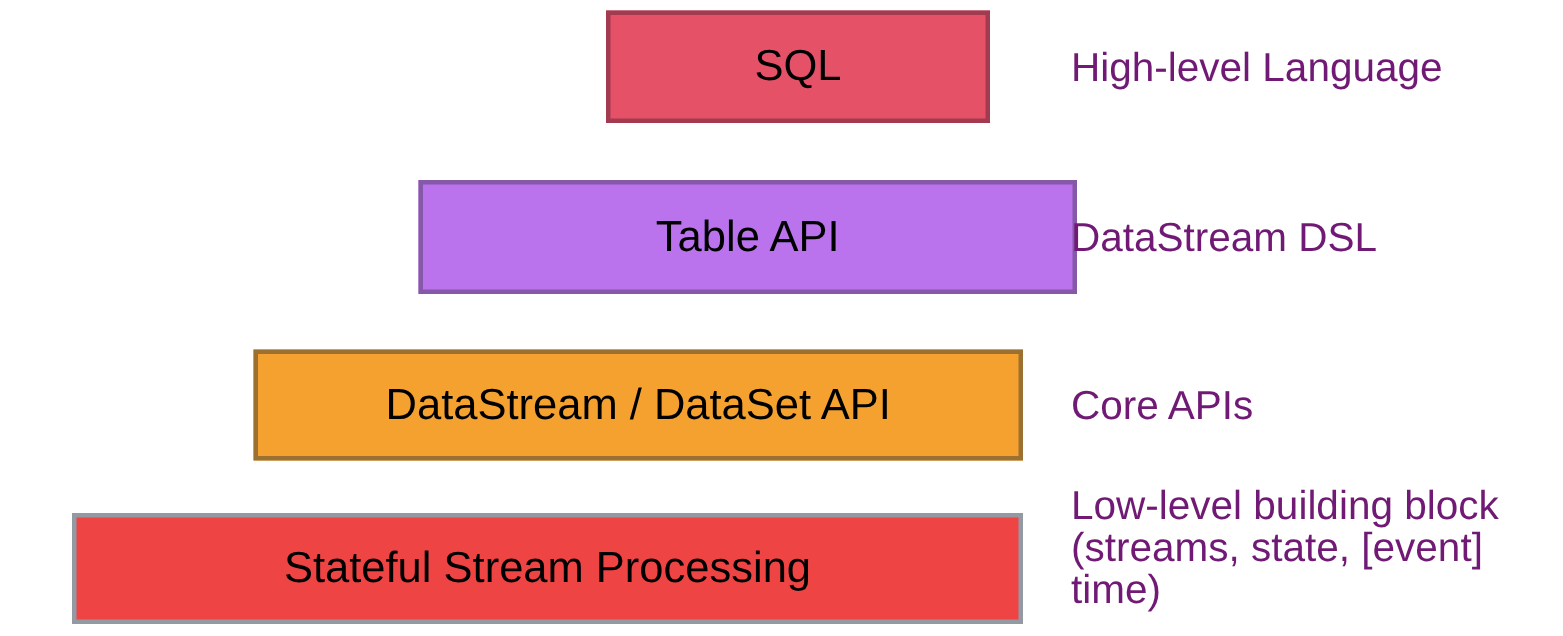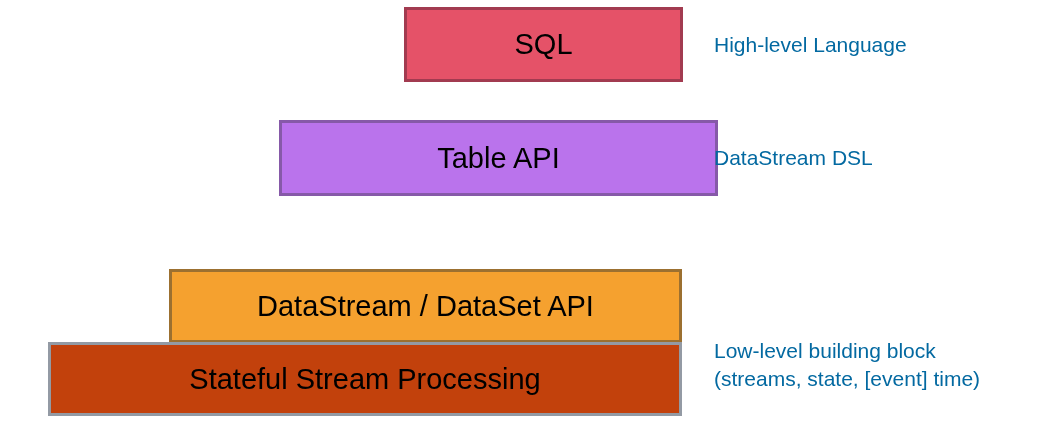--- a/index.html
+++ b/index.html
@@ -24,29 +24,29 @@
   }
   .box-label {
     font-size: 29px;
     color: #000000;
     white-space: nowrap;
   }
   .side-label {
     position: absolute;
     display: flex;
     align-items: center;
-    font-size: 21px;
+    font-size: 27px;
     line-height: 28px;
-    color: #0369a1;
+    color: #701a75;
     white-space: pre-line;
   }
   
-  .box-0 { left: 404px; top: 7px;   width: 279px; height: 75px; text-align: right; }
+  .box-0 { left: 404px; top: 7px;   width: 256px; height: 75px; text-align: right; }
   .box-1 { left: 279px; top: 120px; width: 439px; height: 76px; }
-  .box-2 { left: 169px; top: 233px; width: 513px; height: 74px; margin-top: 36px; }
+  .box-2 { left: 169px; top: 233px; width: 513px; height: 74px; }
   .box-3 { left: 48px;  top: 342px; width: 634px; height: 74px; }
   .side-0 { left: 714px; top: 7px;   height: 75px; }
   .side-1 { left: 714px; top: 120px; height: 76px; }
   .side-2 { left: 714px; top: 233px; height: 74px; }
   .side-3 { left: 714px; top: 328px; height: 74px; }
 </style>
 </head>
 <body>
 
 <div class="canvas">
@@ -57,20 +57,21 @@
   <div class="side-label side-0">High-level Language</div>
 
   <div class="layer-box box-1" style="background-color: rgb(186, 115, 236); border-color: rgb(134, 89, 168);">
     <span class="box-label">Table API</span>
   </div>
   <div class="side-label side-1">DataStream DSL</div>
 
   <div class="layer-box box-2" style="background-color: rgb(245, 161, 47); border-color: rgb(156, 112, 48);">
     <span class="box-label">DataStream / DataSet API</span>
   </div>
+  <div class="side-label side-2">Core APIs</div>
 
-  <div class="layer-box box-3" style="background-color: #c2410c; border-color: rgb(147, 154, 164);">
+  <div class="layer-box box-3" style="background-color: #ef4444; border-color: rgb(147, 154, 164);">
     <span class="box-label">Stateful Stream Processing</span>
   </div>
   <div class="side-label side-3">Low-level building block
 (streams, state, [event] time)</div>
 
 </div>
 
 </body></html>

